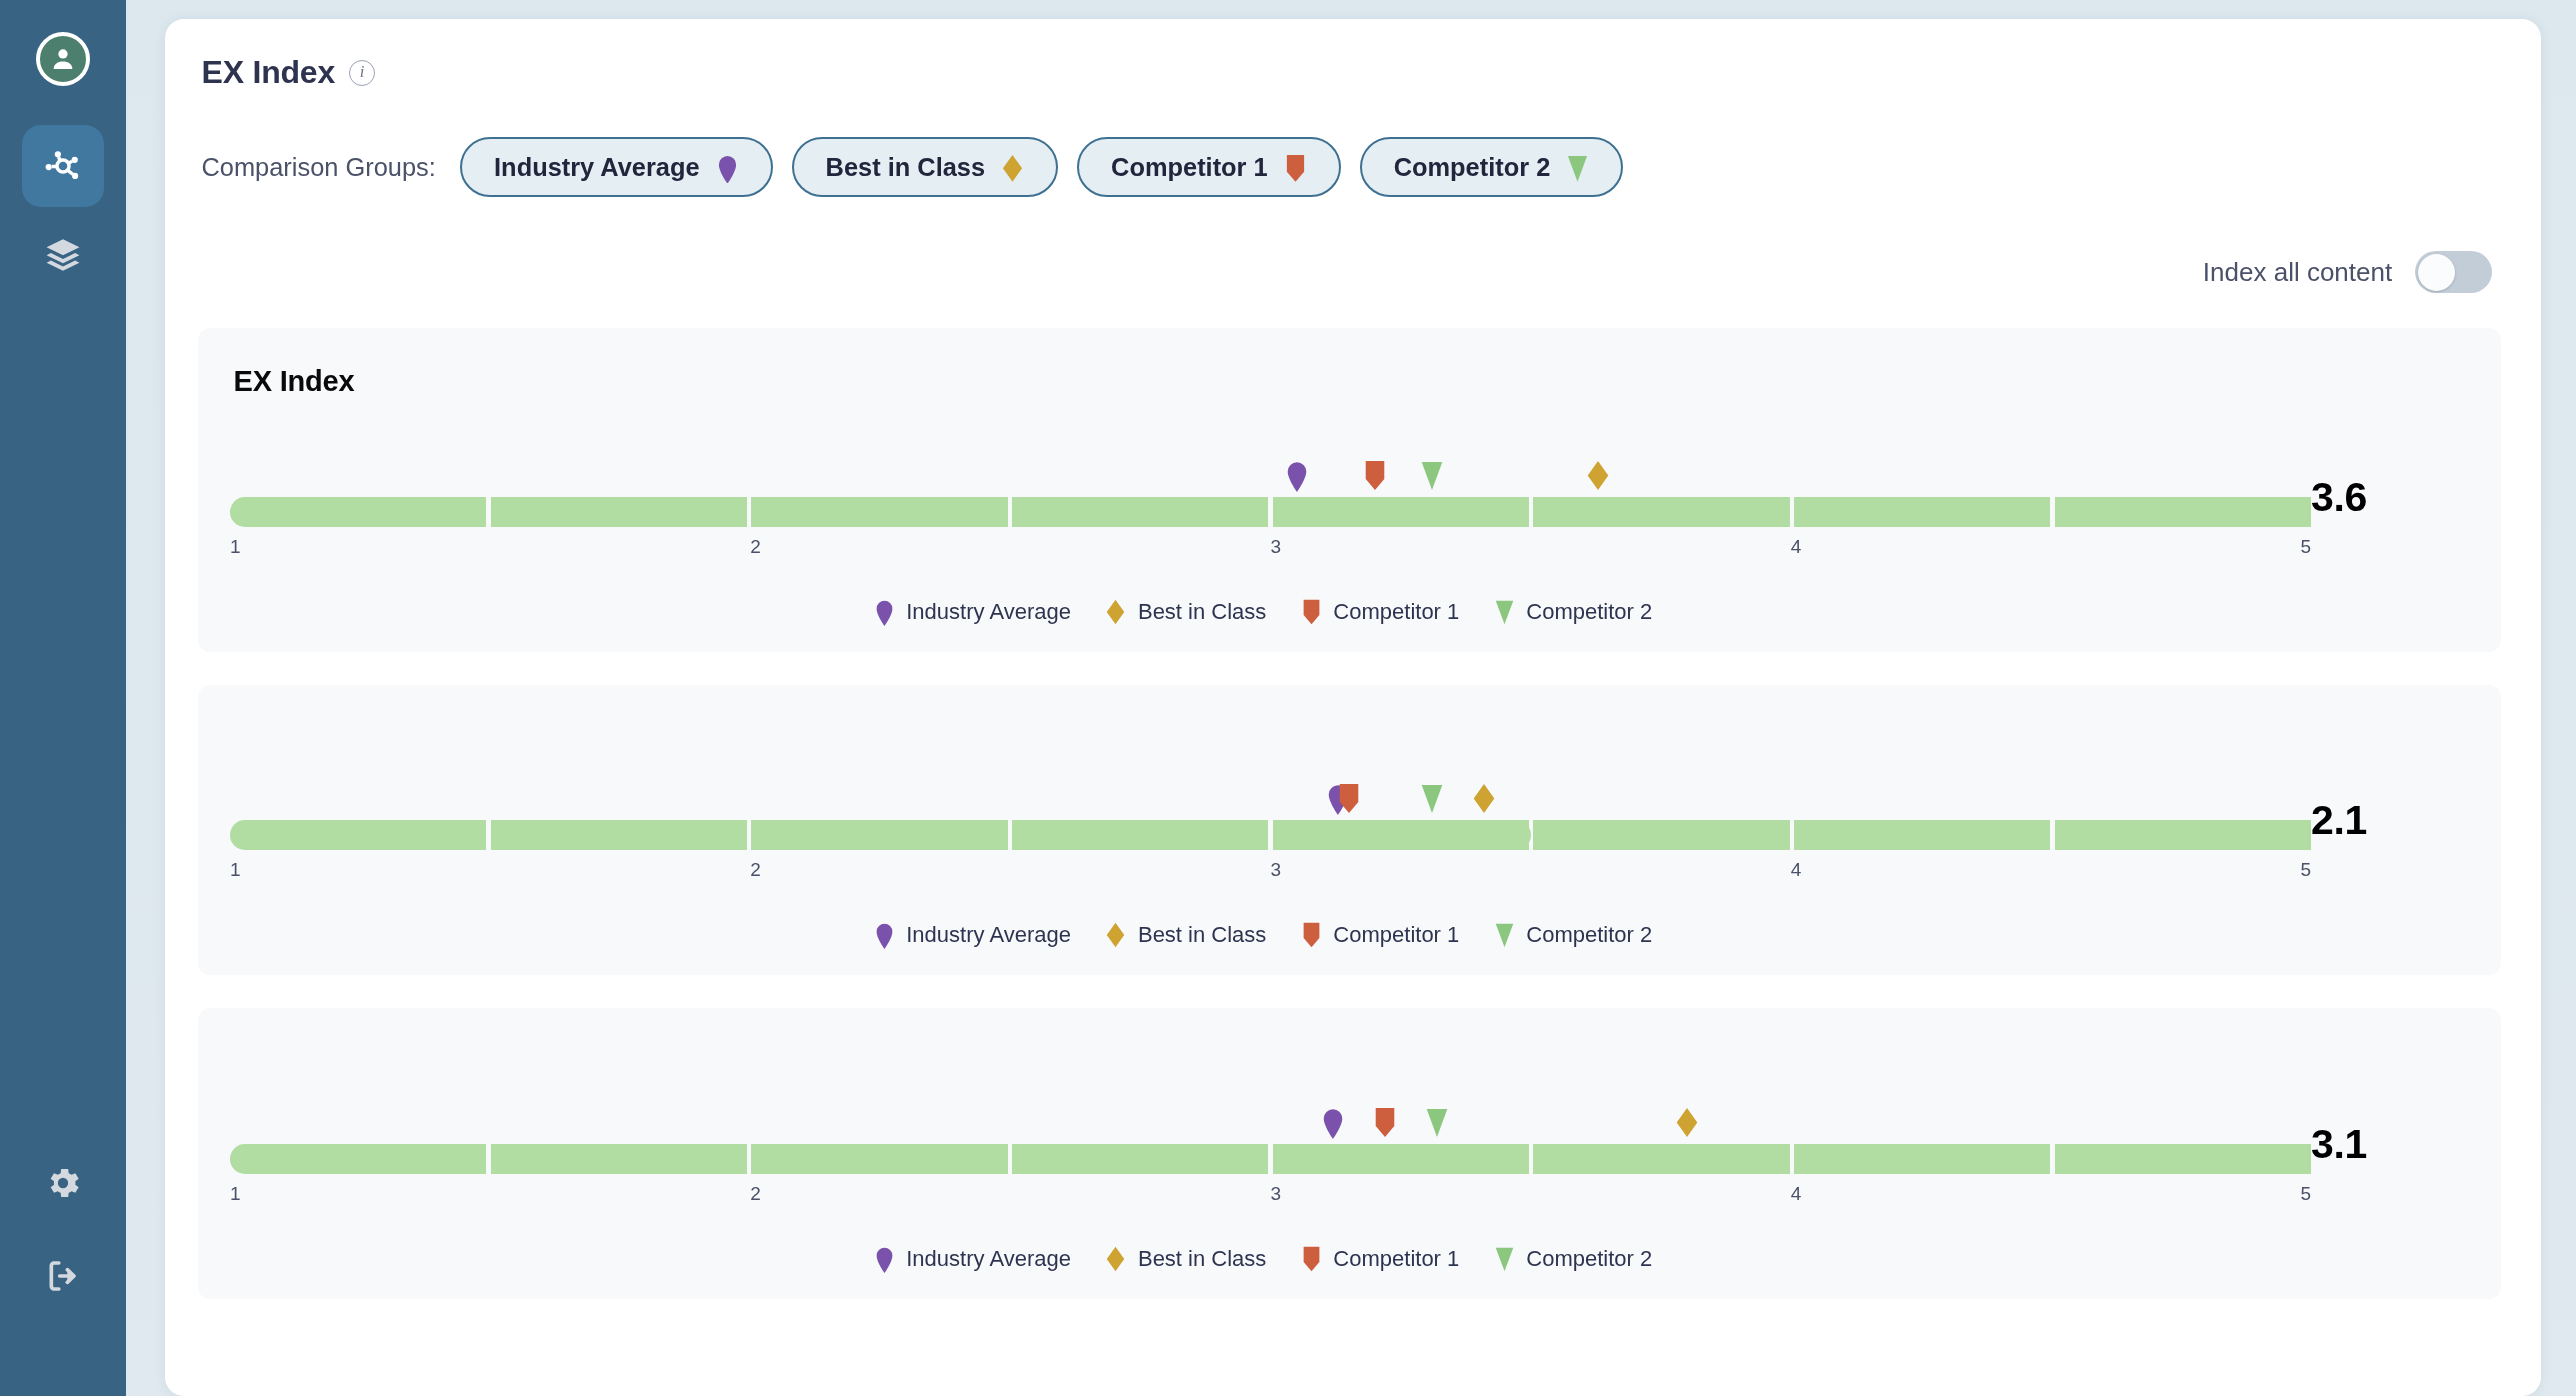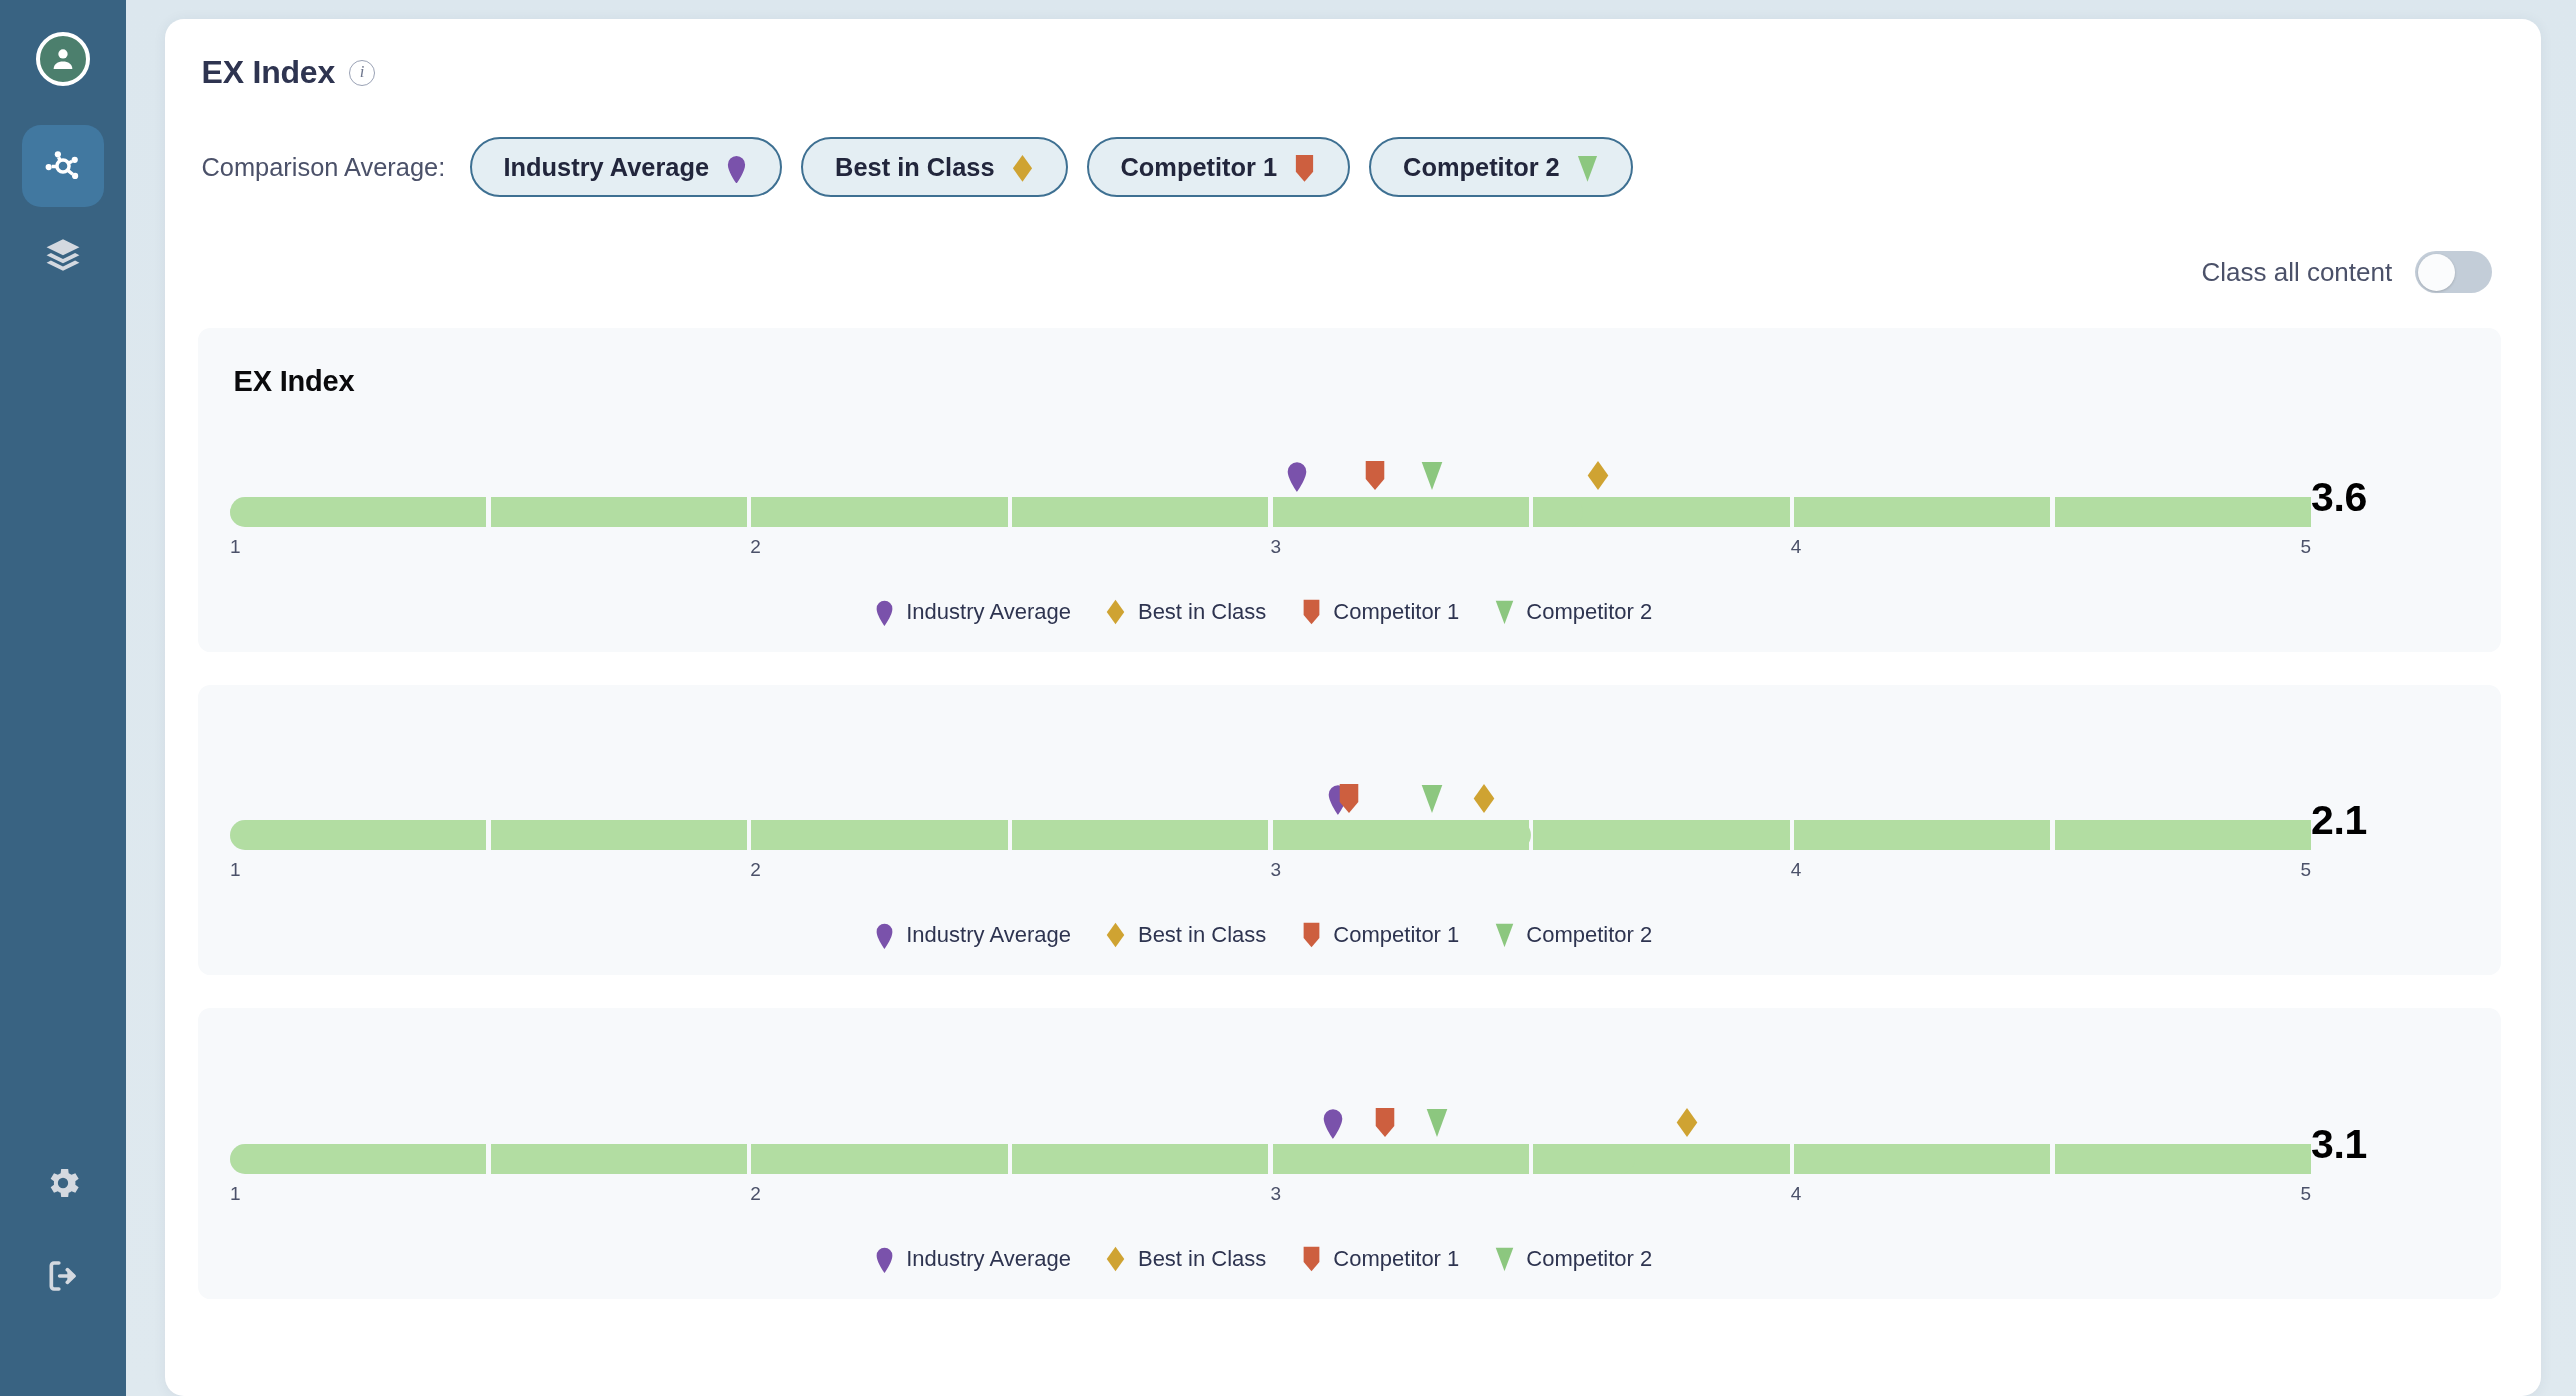--- a/index.html
+++ b/index.html
@@ -319,21 +319,21 @@
 
   <div class="page-area">
     <div class="main-card">
 
       <div class="page-title-row">
         <div class="page-title">EX Index</div>
         <div class="info-icon">i</div>
       </div>
 
       <div class="cg-row">
-        <div class="cg-label">Comparison Average:</div>
+        <div class="cg-label">Comparison Groups:</div>
         <div id="cg-pills" style="display:flex;gap:19px;">
             <div class="cg-pill">
               <span class="cg-pill-label">Industry Average</span>
               <span style="width: 23px; height: 29px; display: block;"><svg viewBox="0 0 24 32" aria-hidden="true">
                   <path d="M12 32C12 32 3 19.5 3 12.2A9 9 0 0 1 21 12.2C21 19.5 12 32 12 32Z" fill="#7a52ab"></path>
                 </svg></span>
             </div>
             <div class="cg-pill">
               <span class="cg-pill-label">Best in Class</span>
               <span style="width: 23px; height: 29px; display: block;"><svg viewBox="0 0 24 32" aria-hidden="true">
@@ -349,21 +349,21 @@
             <div class="cg-pill">
               <span class="cg-pill-label">Competitor 2</span>
               <span style="width: 23px; height: 29px; display: block;"><svg viewBox="0 0 24 32" aria-hidden="true">
                   <path d="M2 3h20L12 30Z" fill="#8cc77f"></path>
                 </svg></span>
             </div>
           </div>
       </div>
 
       <div class="toggle-row">
-        <div class="toggle-label">Class all content</div>
+        <div class="toggle-label">Index all content</div>
         <div class="toggle-switch">
           <div class="toggle-knob"></div>
         </div>
       </div>
 
       <div class="cards-wrap" id="cards-wrap">
           <div class="index-card">
             <div class="index-title">EX Index</div>
             <div class="chart-row">
               <div class="chart-col">

